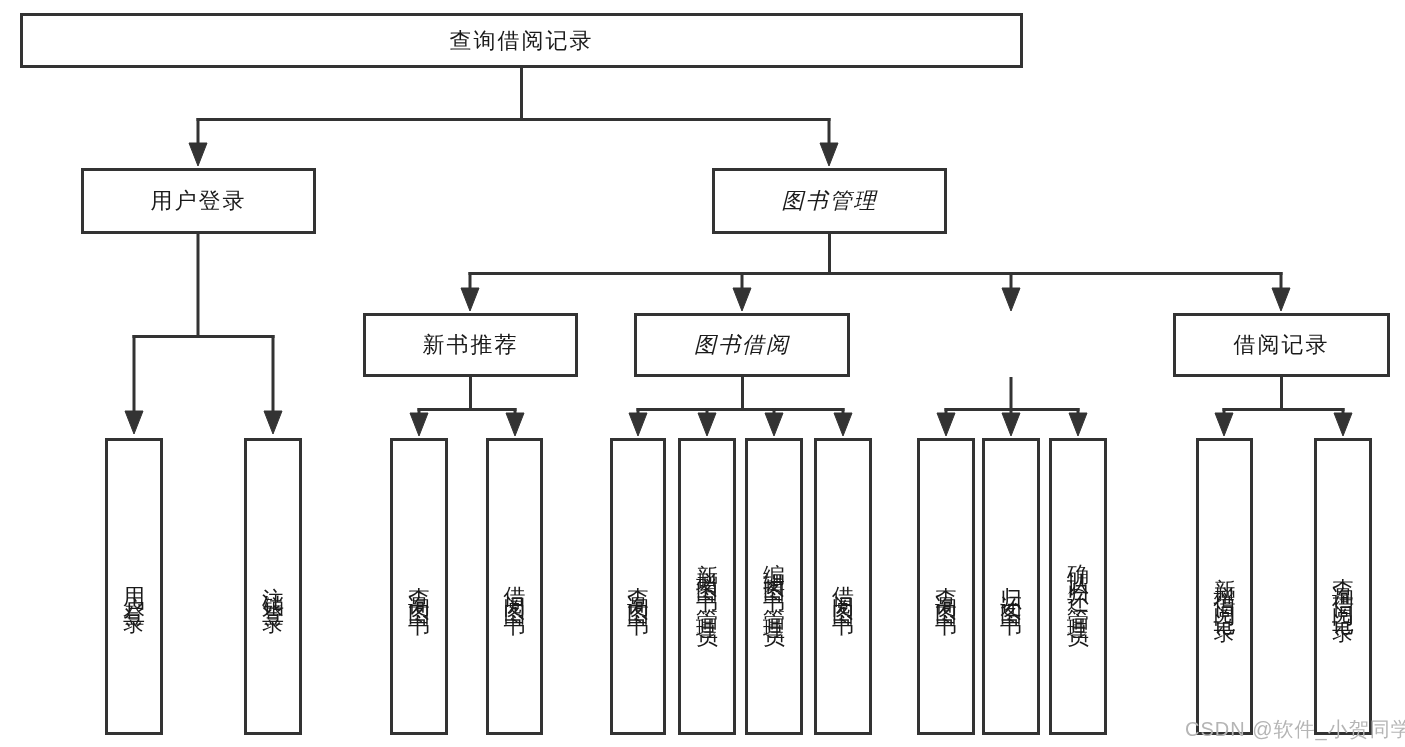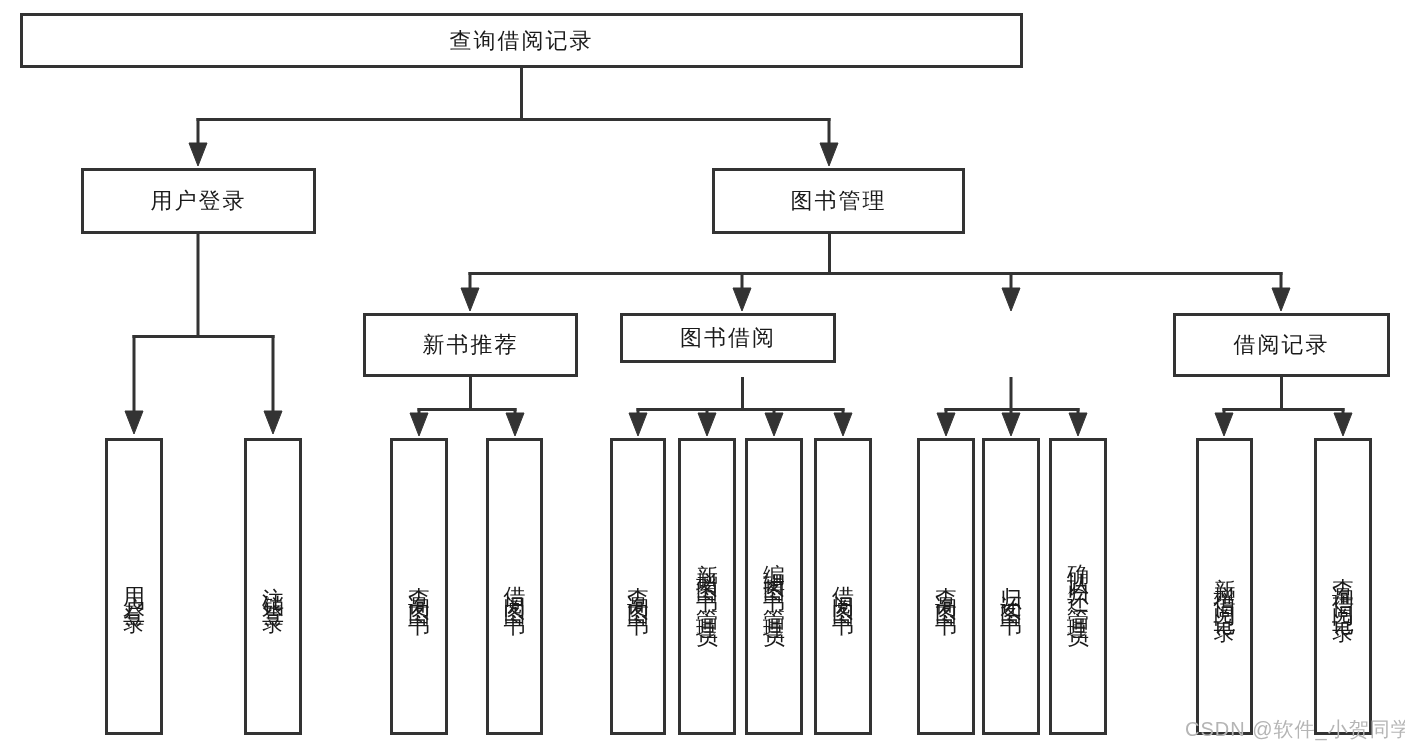--- a/index.html
+++ b/index.html
@@ -113,24 +113,24 @@
       <line x1="1224" y1="408" x2="1224" y2="414"></line>
       <polygon points="1215,413 1233,413 1224,436"></polygon>
       <line x1="1343" y1="408" x2="1343" y2="414"></line>
       <polygon points="1334,413 1352,413 1343,436"></polygon>
     </g>
   </svg>
 
   <div class="node h" style="left:20px;top:13px;width:1003px;height:55px;">查询借阅记录</div>
 
   <div class="node h" style="left:81px;top:168px;width:235px;height:66px;">用户登录</div>
-  <div class="node h" style="left:712px;top:168px;width:253px;height:66px;">图书管理</div>
+  <div class="node h" style="left:712px;top:168px;width:235px;height:66px;font-style:italic;">图书管理</div>
 
   <div class="node h" style="left:363px;top:313px;width:215px;height:64px;">新书推荐</div>
-  <div class="node h" style="left:620px;top:313px;width:216px;height:50px;">图书借阅</div>
+  <div class="node h" style="left:634px;top:313px;width:216px;height:64px;font-style:italic;">图书借阅</div>
   <div class="node h" style="left:1173px;top:313px;width:217px;height:64px;">借阅记录</div>
 
   <div class="node v" style="left:105px;top:438px;width:58px;height:297px;">用户登录</div>
   <div class="node v" style="left:244px;top:438px;width:58px;height:297px;">注销登录</div>
 
   <div class="node v" style="left:390px;top:438px;width:58px;height:297px;">查询图书</div>
   <div class="node v" style="left:486px;top:438px;width:57px;height:297px;">借阅图书</div>
 
   <div class="node v" style="left:610px;top:438px;width:56px;height:297px;">查询图书</div>
   <div class="node v" style="left:678px;top:438px;width:58px;height:297px;">新增图书（管理员）</div>

